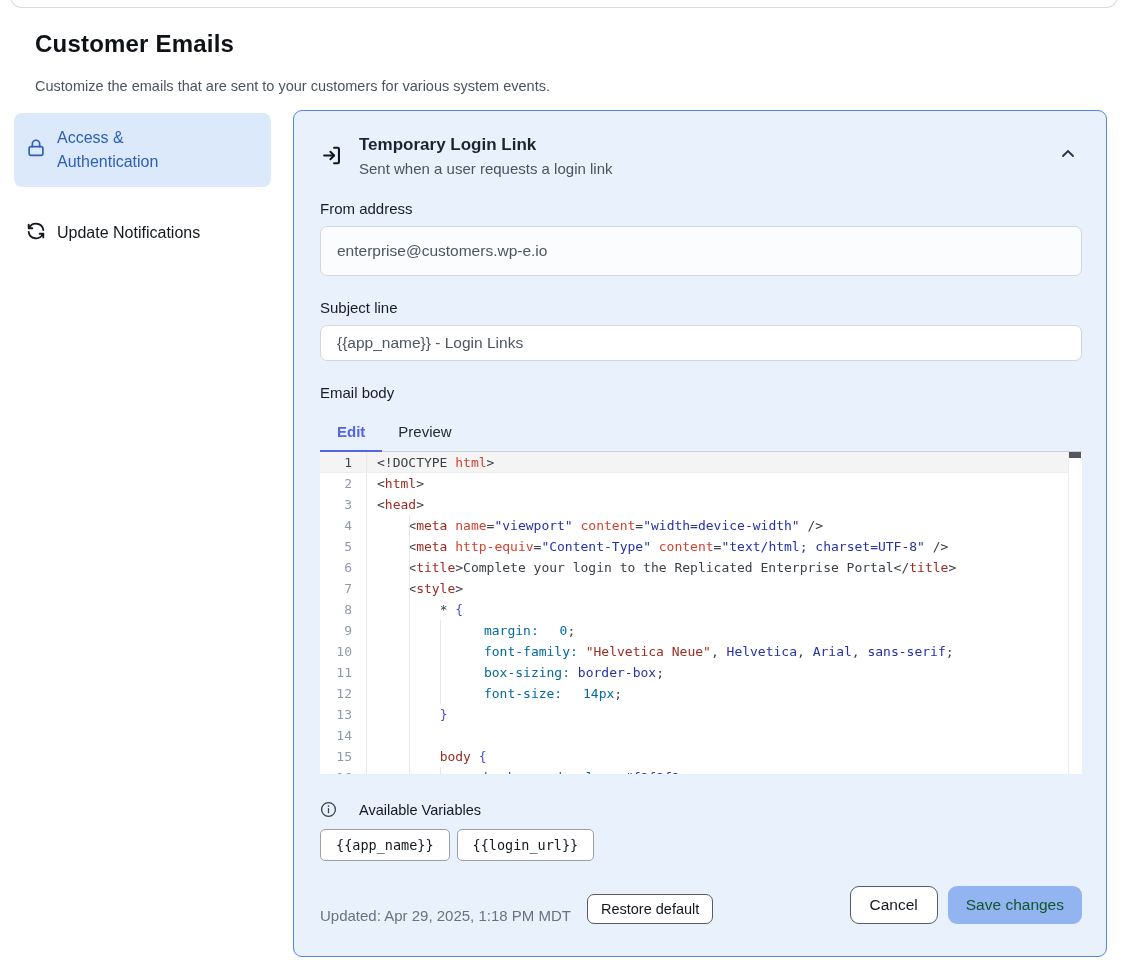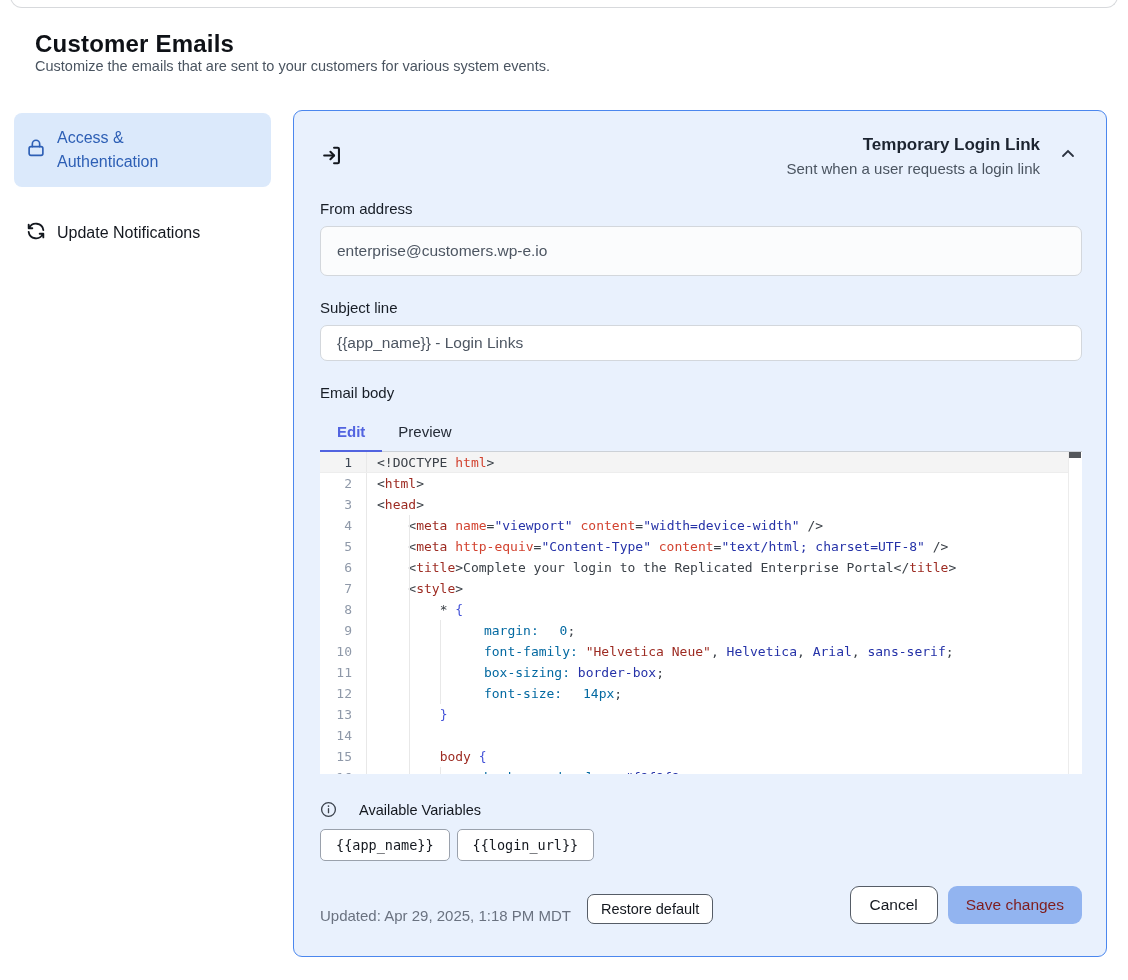--- a/index.html
+++ b/index.html
@@ -7,40 +7,40 @@
   body {
     width:1128px; height:980px; position:relative; overflow:hidden;
     font-family:"Liberation Sans", sans-serif; color:#14181f;
   }
   .top-card-edge {
     position:absolute; left:10px; right:10px; top:-10px; height:18px;
     border:1px solid #d7d9dc; border-top:none; border-radius:0 0 12px 12px;
   }
   .page-header { position:absolute; left:35px; top:30px; }
   .page-title { font-size:24px; font-weight:700; color:#0e1116; letter-spacing:.2px; }
-  .page-subtitle { margin-top:0; font-size:14.5px; color:#4a5460; }
+  .page-subtitle { margin-top:20px; font-size:14.5px; color:#4a5460; }
 
   
   .sidebar { position:absolute; left:14px; top:113px; width:257px; }
   .side-item {
     display:flex; align-items:center; gap:10px; border-radius:8px;
     padding:13px 11px; font-size:16px; font-weight:400; cursor:pointer;
   }
   .side-item.active { background:#dbe9fb; color:#2d5fb5; min-height:72px; }
   .side-item .lbl { max-width:160px; line-height:1.5; }
   .side-item.plain { margin-top:20px; color:#14181f; }
   .side-item svg { flex:0 0 auto; }
 
   
   .panel {
     position:absolute; left:293px; top:110px; width:814px; height:847px;
     background:#e9f1fd; border:1.5px solid #4b87ee; border-radius:9px;
     padding:24px 24px 20px 26px;
   }
-  .panel-head { display:flex; align-items:flex-start; gap:14px;text-align:right; }
+  .panel-head { display:flex; align-items:flex-start; gap:14px; }
   .panel-head .titles { flex:1; }
   .panel-title { font-size:17px; font-weight:700; color:#1c2430; }
   .panel-sub { margin-top:5px; font-size:15px; color:#4a5460; }
   .collapse-btn { background:none; border:none; cursor:pointer; padding:6px; margin-top:6px; }
 
   .field-label { margin:23px 0 9px; font-size:15px; color:#171d26; }
   .txt-input {
     width:100%; height:50px; border:1px solid #d3d7dc; border-radius:7px;
     padding:0 16px; font-size:15.5px; color:#4d5662; background:#fbfcfd;
     font-family:"Liberation Sans", sans-serif; outline:none;
@@ -85,21 +85,21 @@
     background:#ffffff; border:1px solid #9aa1ac; border-radius:5px; padding:7px 15px; cursor:pointer;
   }
 
   
   .panel-footer { display:flex; align-items:flex-end; margin-top:25px; }
   .updated { font-size:15px; color:#6a7280; }
   .btn { font-family:"Liberation Sans", sans-serif; cursor:pointer; background:#ffffff; color:#14181f; }
   .btn-restore { margin-left:16px; padding:6px 13px; font-size:14.5px; border:1.5px solid #555c66; border-radius:7px; }
   .spacer { flex:1; }
   .btn-cancel { padding:9px 19px; font-size:15.5px; border:1.5px solid #555c66; border-radius:9px; }
-  .btn-save { margin-left:10px; padding:10px 18px; font-size:15.5px; border:none; border-radius:9px; background:#92b4f0; color:#7f1d1d; }
+  .btn-save { margin-left:10px; padding:10px 18px; font-size:15.5px; border:none; border-radius:9px; background:#92b4f0; color:#14532d; }
 </style>
 </head>
 <body>
 
 <div>
   <div class="top-card-edge"></div>
 
   <div class="page-header">
     <div class="page-title">Customer Emails</div>
     <div class="page-subtitle">Customize the emails that are sent to your customers for various system events.</div>

